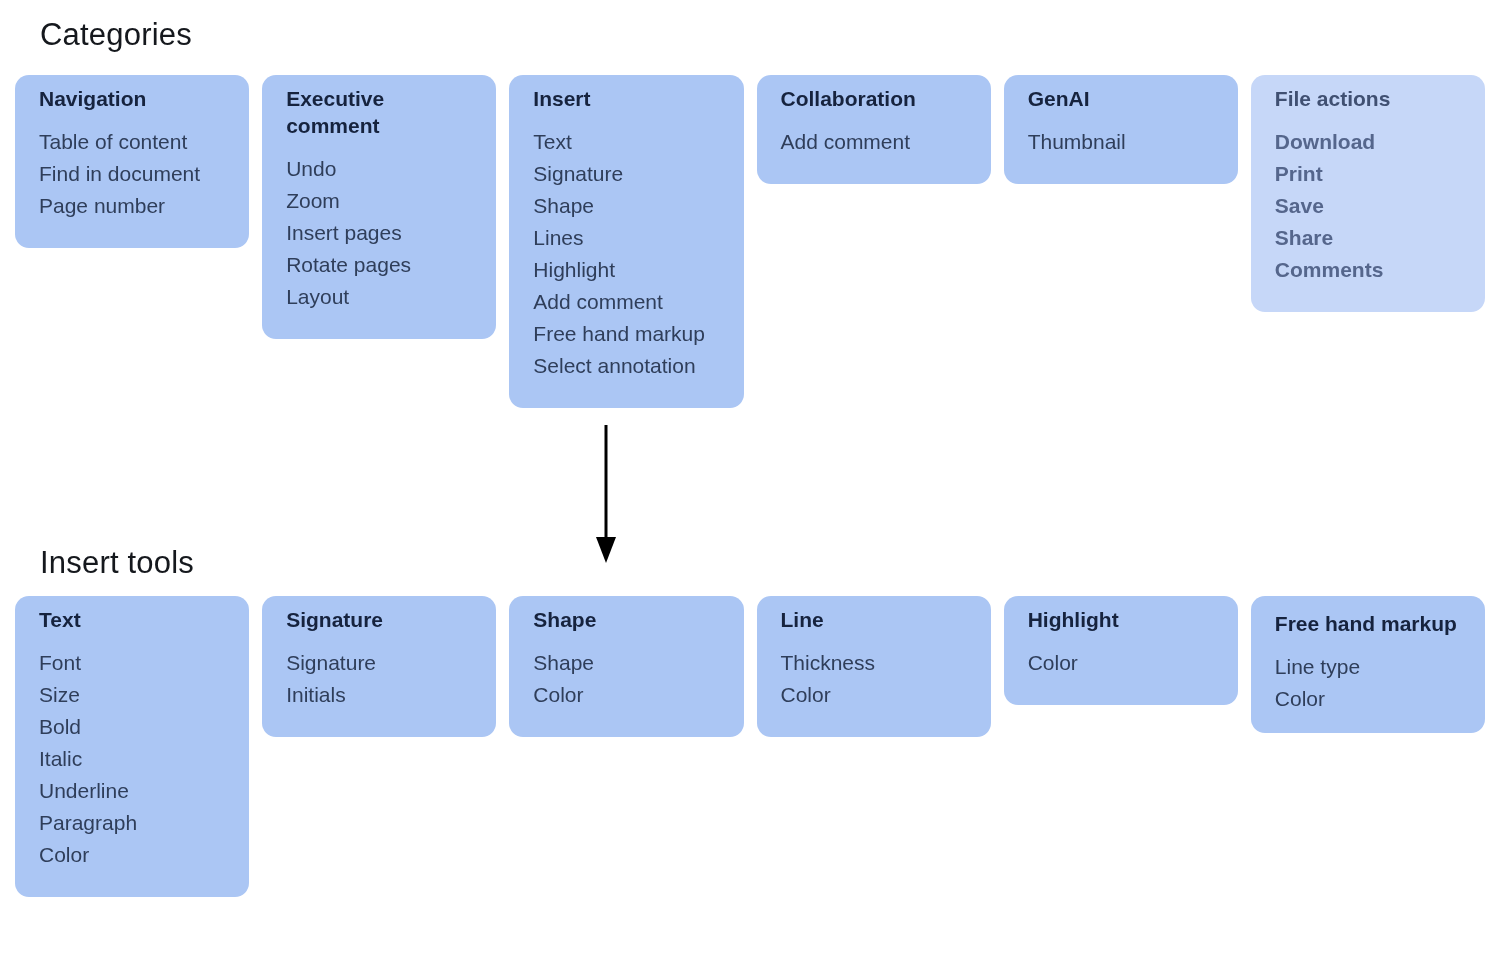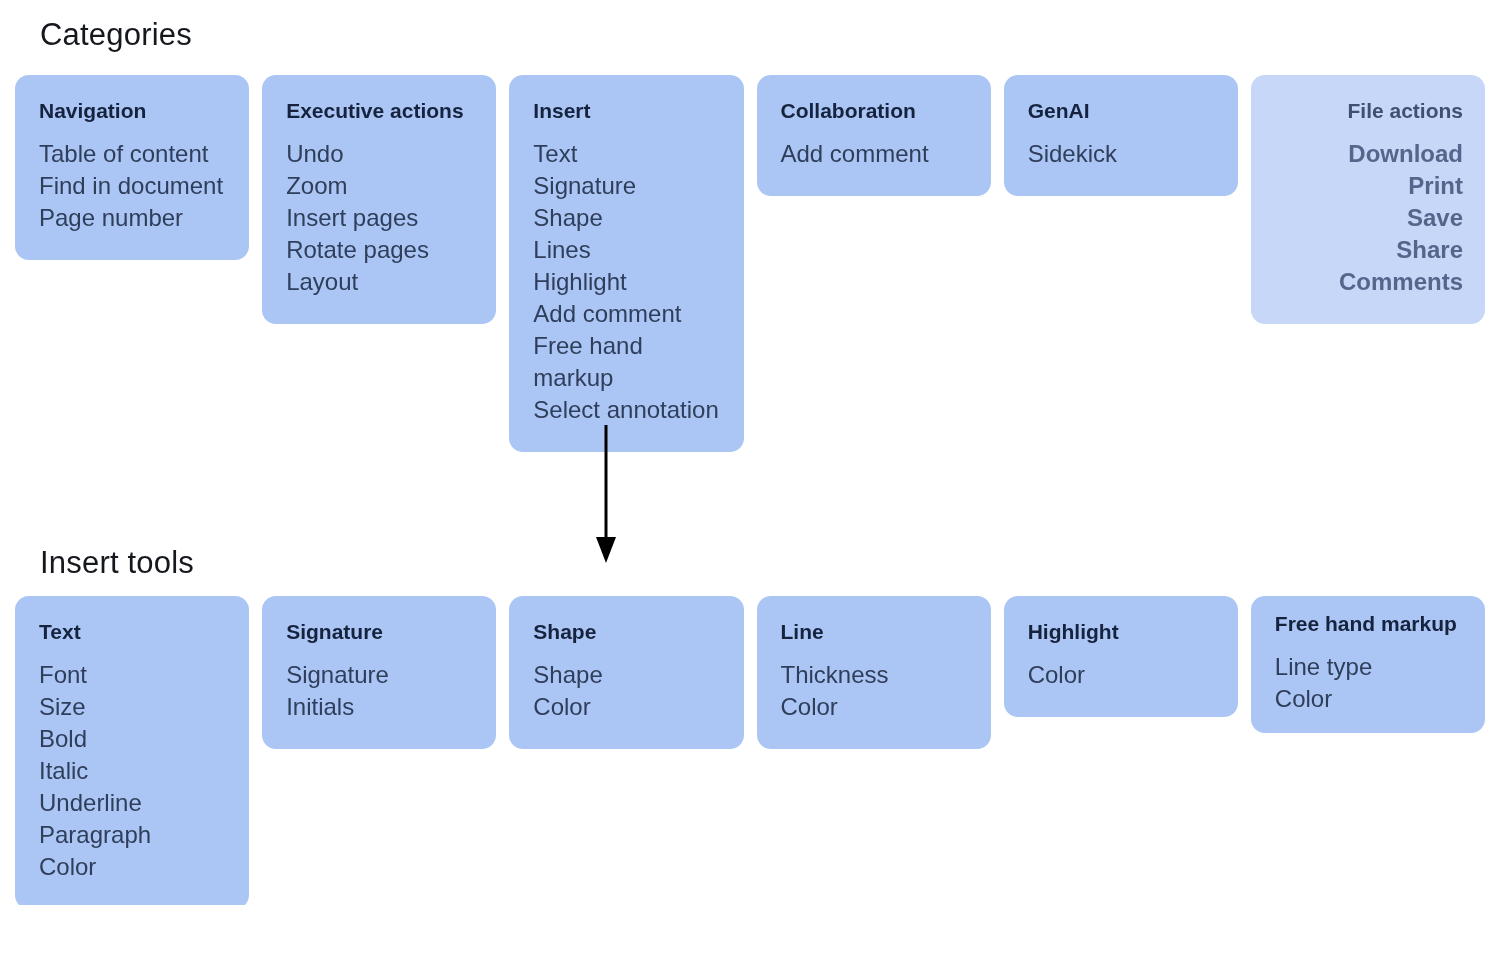--- a/index.html
+++ b/index.html
@@ -45,38 +45,38 @@
     display: grid;
     grid-template-columns: repeat(6, 1fr);
     gap: 13px;
     align-items: start;
   }
   #row-categories { top: 75px; }
   #row-insert-tools { top: 596px; }
   .card {
     background: var(--card-bg);
     border-radius: 14px;
-    padding: 22px 22px 26px 24px;
+    padding: 10px 22px 26px 24px;
   }
   .card h2 {
     margin: 0 0 14px 0;
     font-size: 21px;
     font-weight: 700;
     line-height: 27px;
     color: var(--header-text);
   }
   .card ul {
     list-style: none;
     margin: 0;
     padding: 0;
-    font-size: 24px;
+    font-size: 21px;
     line-height: 32px;
     color: var(--body-text);
   }
-  .card--muted { background: var(--card-bg-muted); text-align: right; }
+  .card--muted { background: var(--card-bg-muted); }
   .card--muted h2 { color: var(--muted-header-text); }
   .card--muted ul { color: var(--muted-body-text); font-weight: bold; }
   .card--compact { padding-top: 14px; padding-bottom: 18px; }
   .connector {
     position: absolute;
     left: 596px;
     top: 425px;
     width: 20px;
     height: 140px;
   }
@@ -91,21 +91,21 @@
   <div class="row" id="row-categories">
     <div class="card">
       <h2>Navigation</h2>
       <ul>
           <li>Table of content</li>
           <li>Find in document</li>
           <li>Page number</li>
         </ul>
     </div>
     <div class="card">
-      <h2>Executive actions</h2>
+      <h2>Executive comment</h2>
       <ul>
           <li>Undo</li>
           <li>Zoom</li>
           <li>Insert pages</li>
           <li>Rotate pages</li>
           <li>Layout</li>
         </ul>
     </div>
     <div class="card">
       <h2>Insert</h2>
@@ -122,21 +122,21 @@
     </div>
     <div class="card">
       <h2>Collaboration</h2>
       <ul>
           <li>Add comment</li>
         </ul>
     </div>
     <div class="card">
       <h2>GenAI</h2>
       <ul>
-          <li>Sidekick</li>
+          <li>Thumbnail</li>
         </ul>
     </div>
     <div class="card card--muted">
       <h2>File actions</h2>
       <ul>
           <li>Download</li>
           <li>Print</li>
           <li>Save</li>
           <li>Share</li>
           <li>Comments</li>

